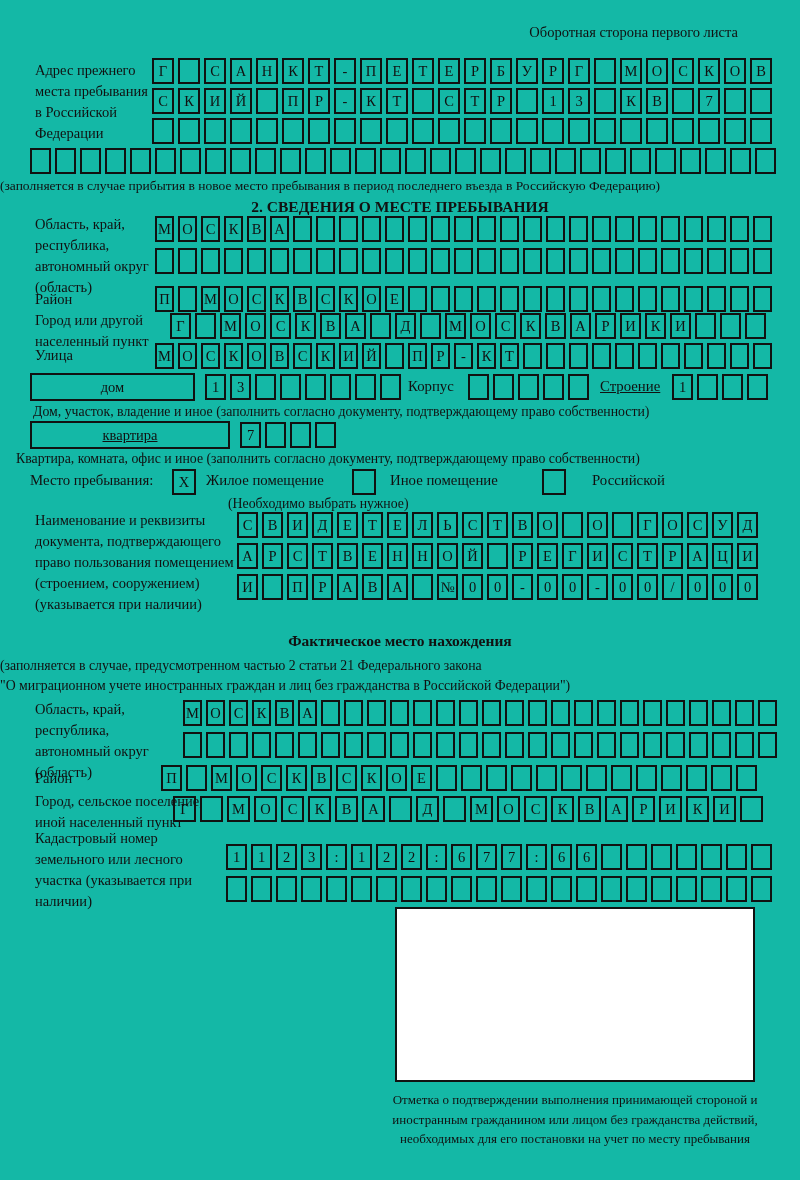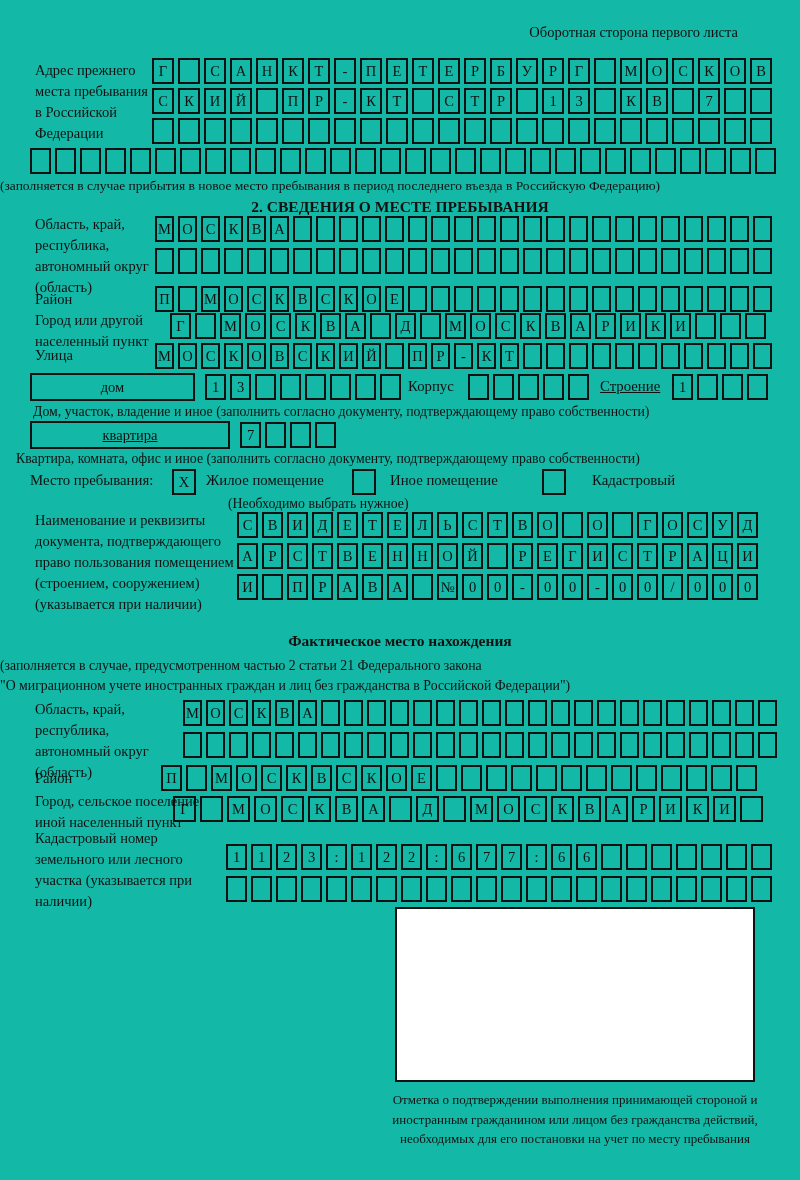--- a/index.html
+++ b/index.html
@@ -334,21 +334,21 @@
       <span class="cell"></span>
     </div>
   <div class="abs notel" style="left:16px;top:451px;">Квартира, комната, офис и иное (заполнить согласно документу, подтверждающему право собственности)</div>
 
   <div class="abs txt" style="left:30px;top:472px;">Место пребывания:</div>
   <div class="abs chk" style="left:172px;top:469px;">X</div>
   <div class="abs txt" style="left:206px;top:472px;">Жилое помещение</div>
   <div class="abs chk" style="left:352px;top:469px;"></div>
   <div class="abs txt" style="left:390px;top:472px;font-family:Liberation Serif, serif;">Иное помещение</div>
   <div class="abs chk" style="left:542px;top:469px;"></div>
-  <div class="abs txt" style="left:592px;top:472px;">Кадастровый</div>
+  <div class="abs txt" style="left:592px;top:472px;">Российской</div>
   <div class="abs notel" style="left:228px;top:496px;">(Необходимо выбрать нужное)</div>
 
   <div class="abs lbl" style="left:35px;top:510px;width:205px;">Наименование и реквизиты документа, подтверждающего право пользования помещением (строением, сооружением) (указывается при наличии)</div>
   <div class="abs cellrow m" style="left:237px;top:512px;">
       <span class="cell">С</span>
       <span class="cell">В</span>
       <span class="cell">И</span>
       <span class="cell">Д</span>
       <span class="cell">Е</span>
       <span class="cell">Т</span>

